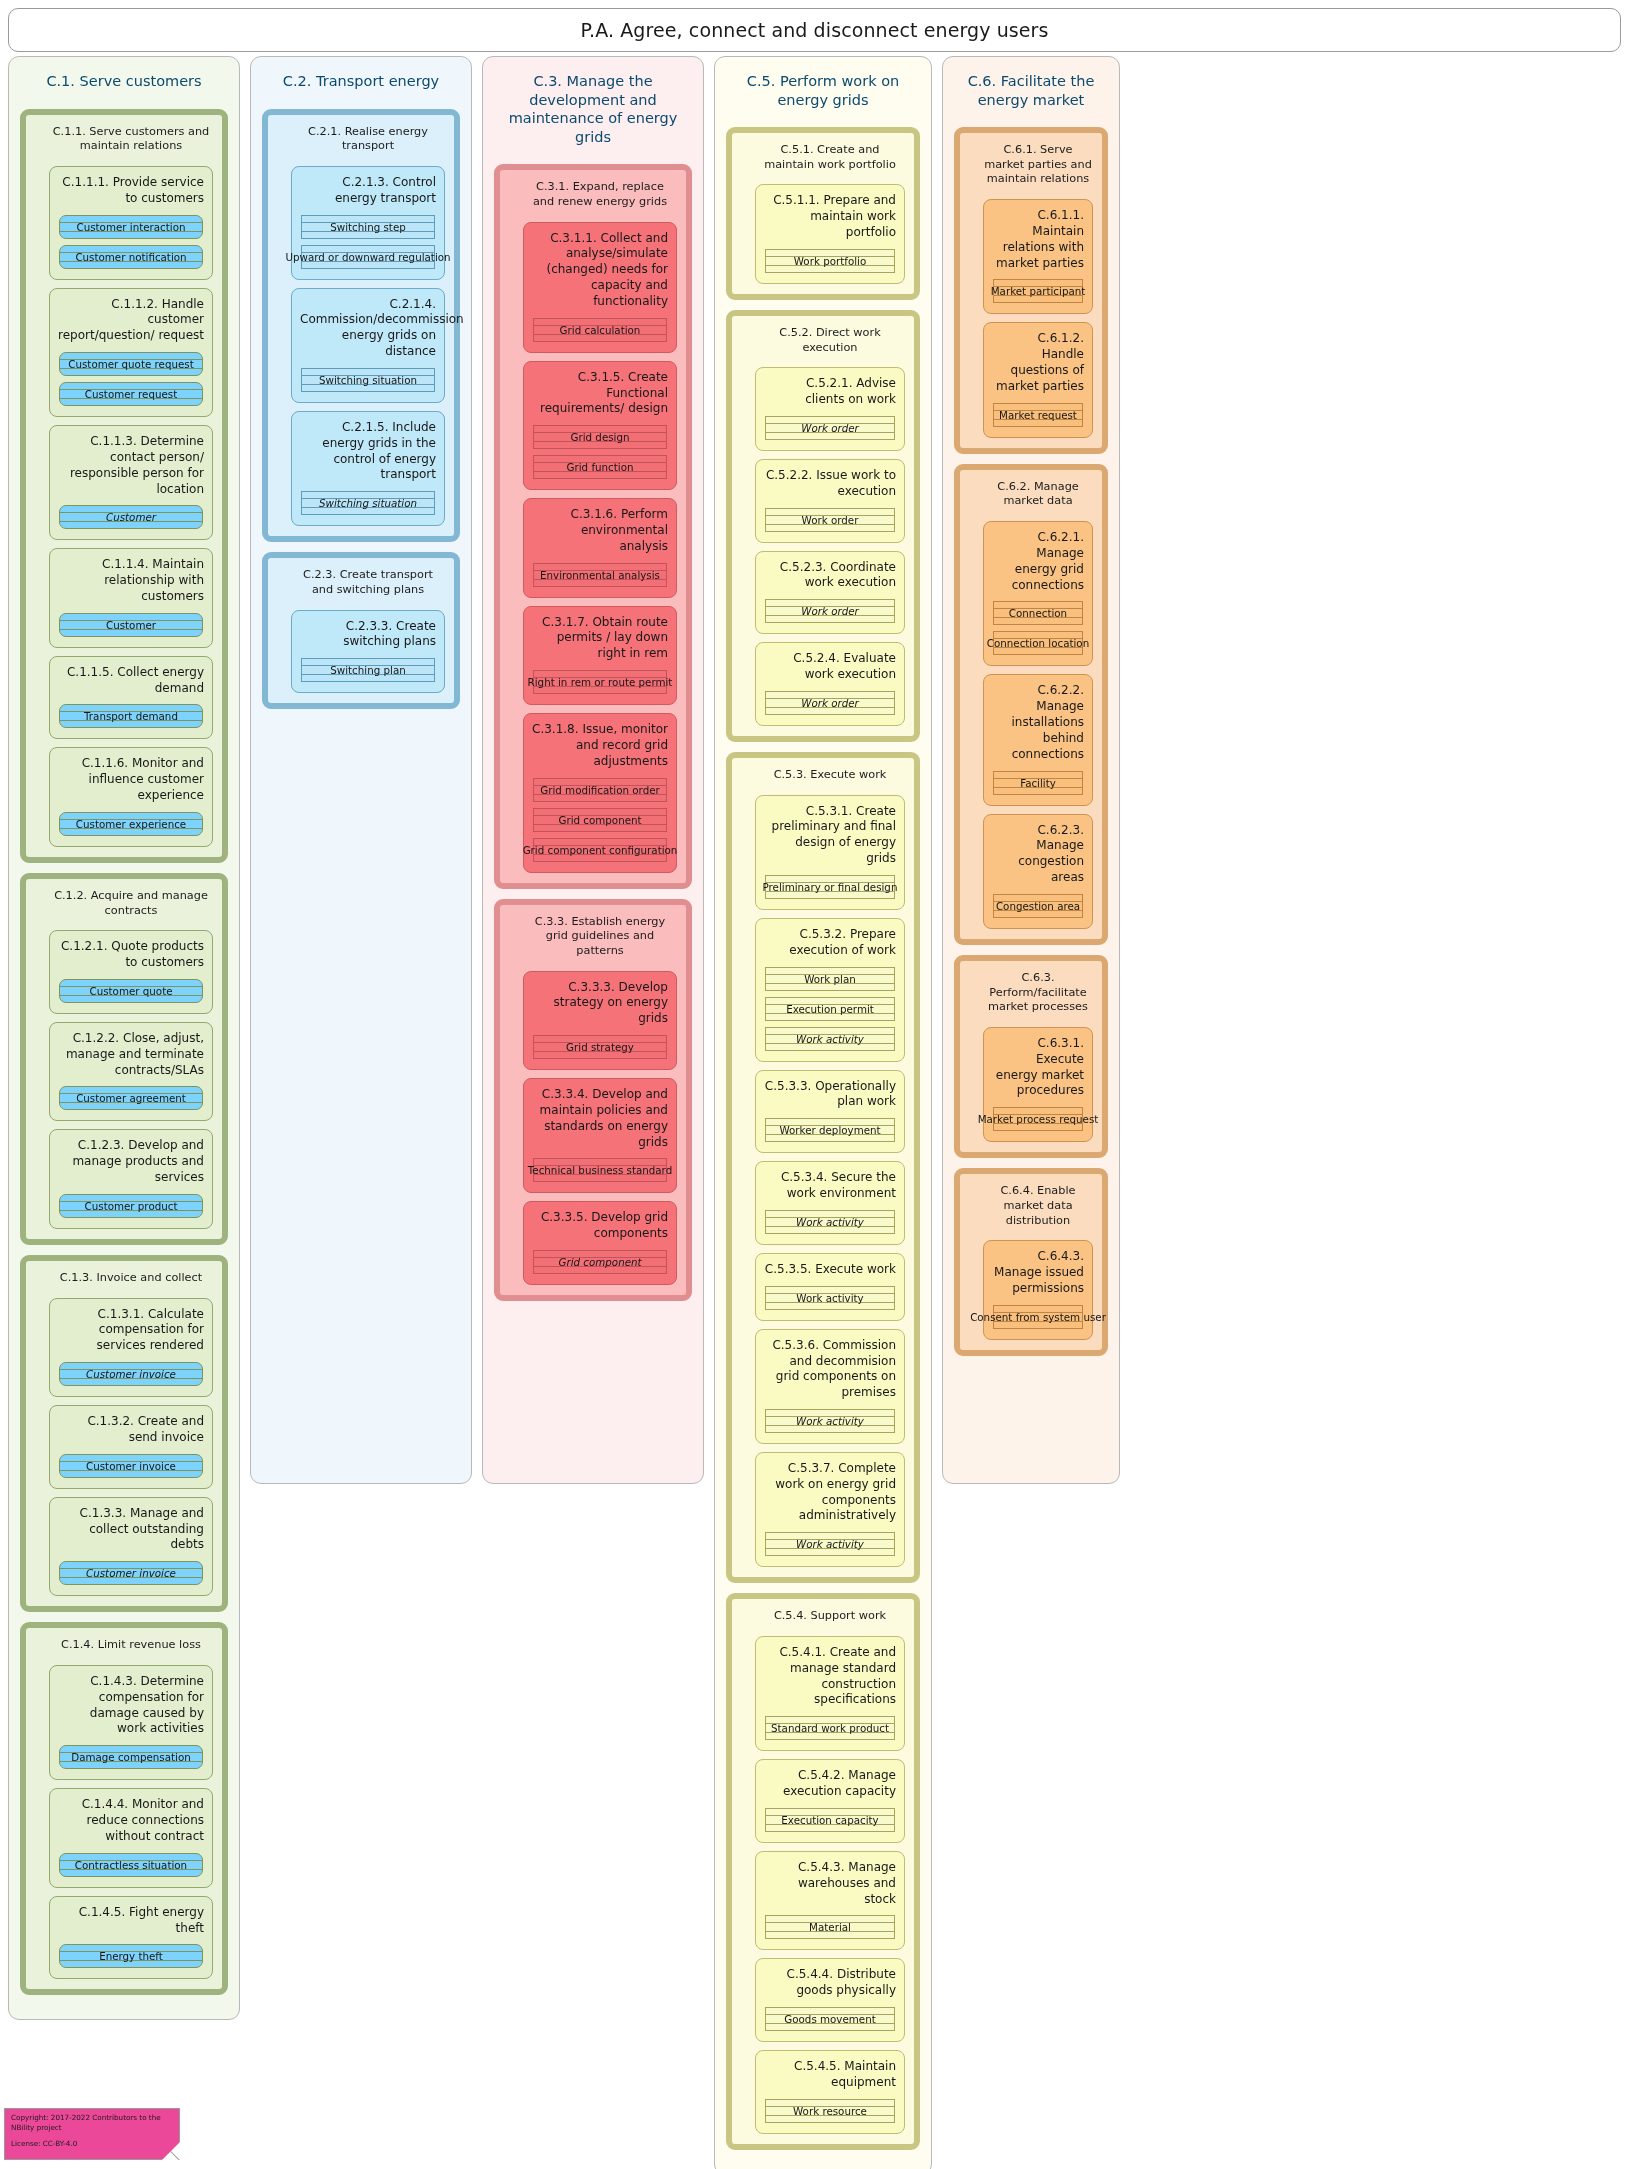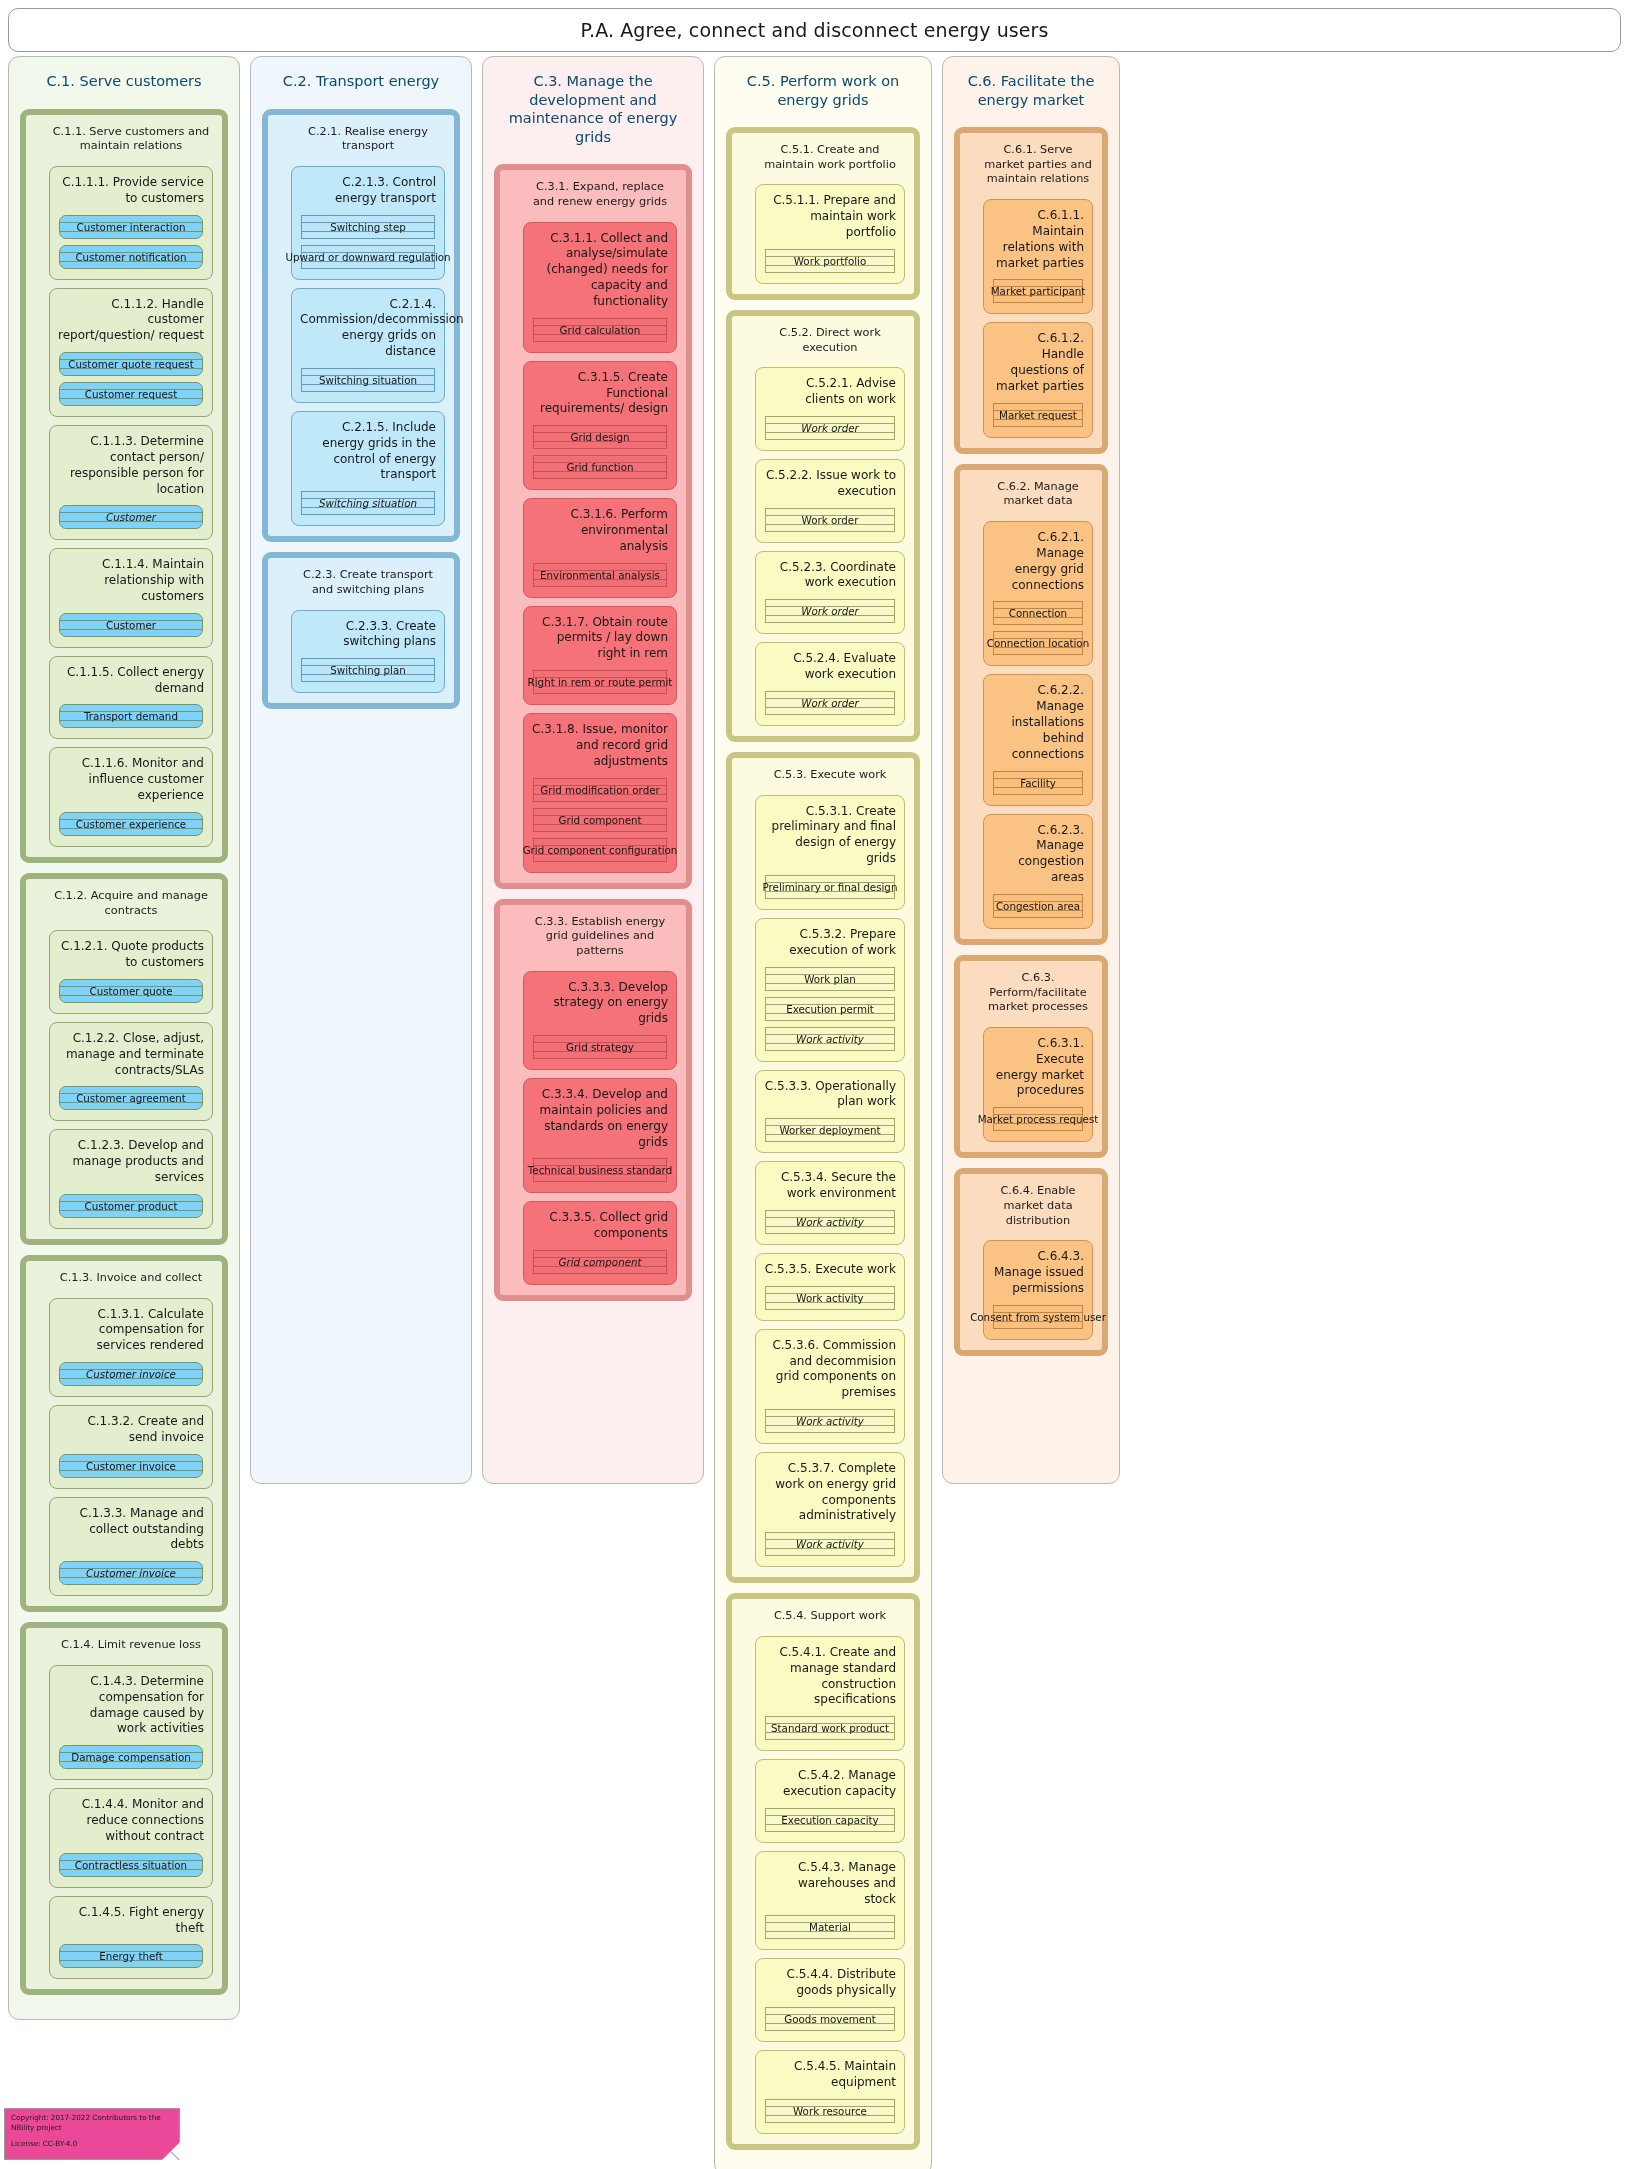--- a/index.html
+++ b/index.html
@@ -403,21 +403,21 @@
               <span class="obj-label">Grid strategy</span>
             </div>
           </div>
           <div class="cap">
             <div class="cap-title">C.3.3.4. Develop and maintain policies and standards on energy grids</div>
             <div class="obj">
               <span class="obj-label">Technical business standard</span>
             </div>
           </div>
           <div class="cap">
-            <div class="cap-title">C.3.3.5. Collect grid components</div>
+            <div class="cap-title">C.3.3.5. Develop grid components</div>
             <div class="obj italic">
               <span class="obj-label">Grid component</span>
             </div>
           </div>
         </div>
       </div>
       <div class="column col-c5">
         <div class="col-title">C.5. Perform work on energy grids</div>
         <div class="group">
           <div class="group-title">C.5.1. Create and maintain work portfolio</div>

